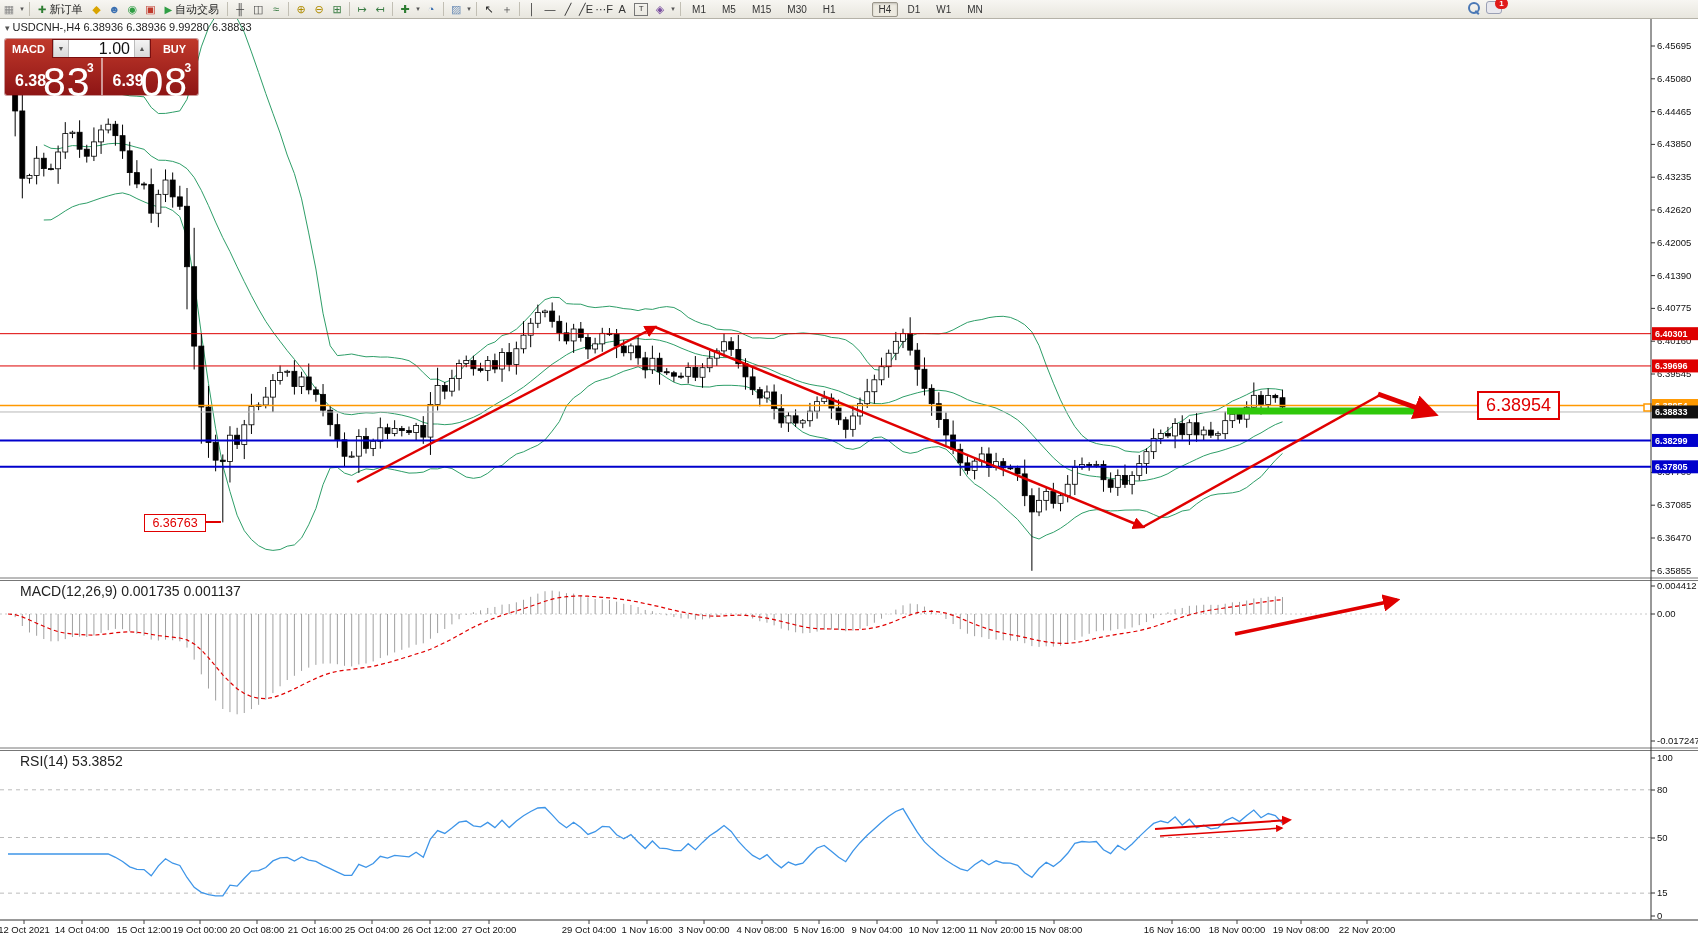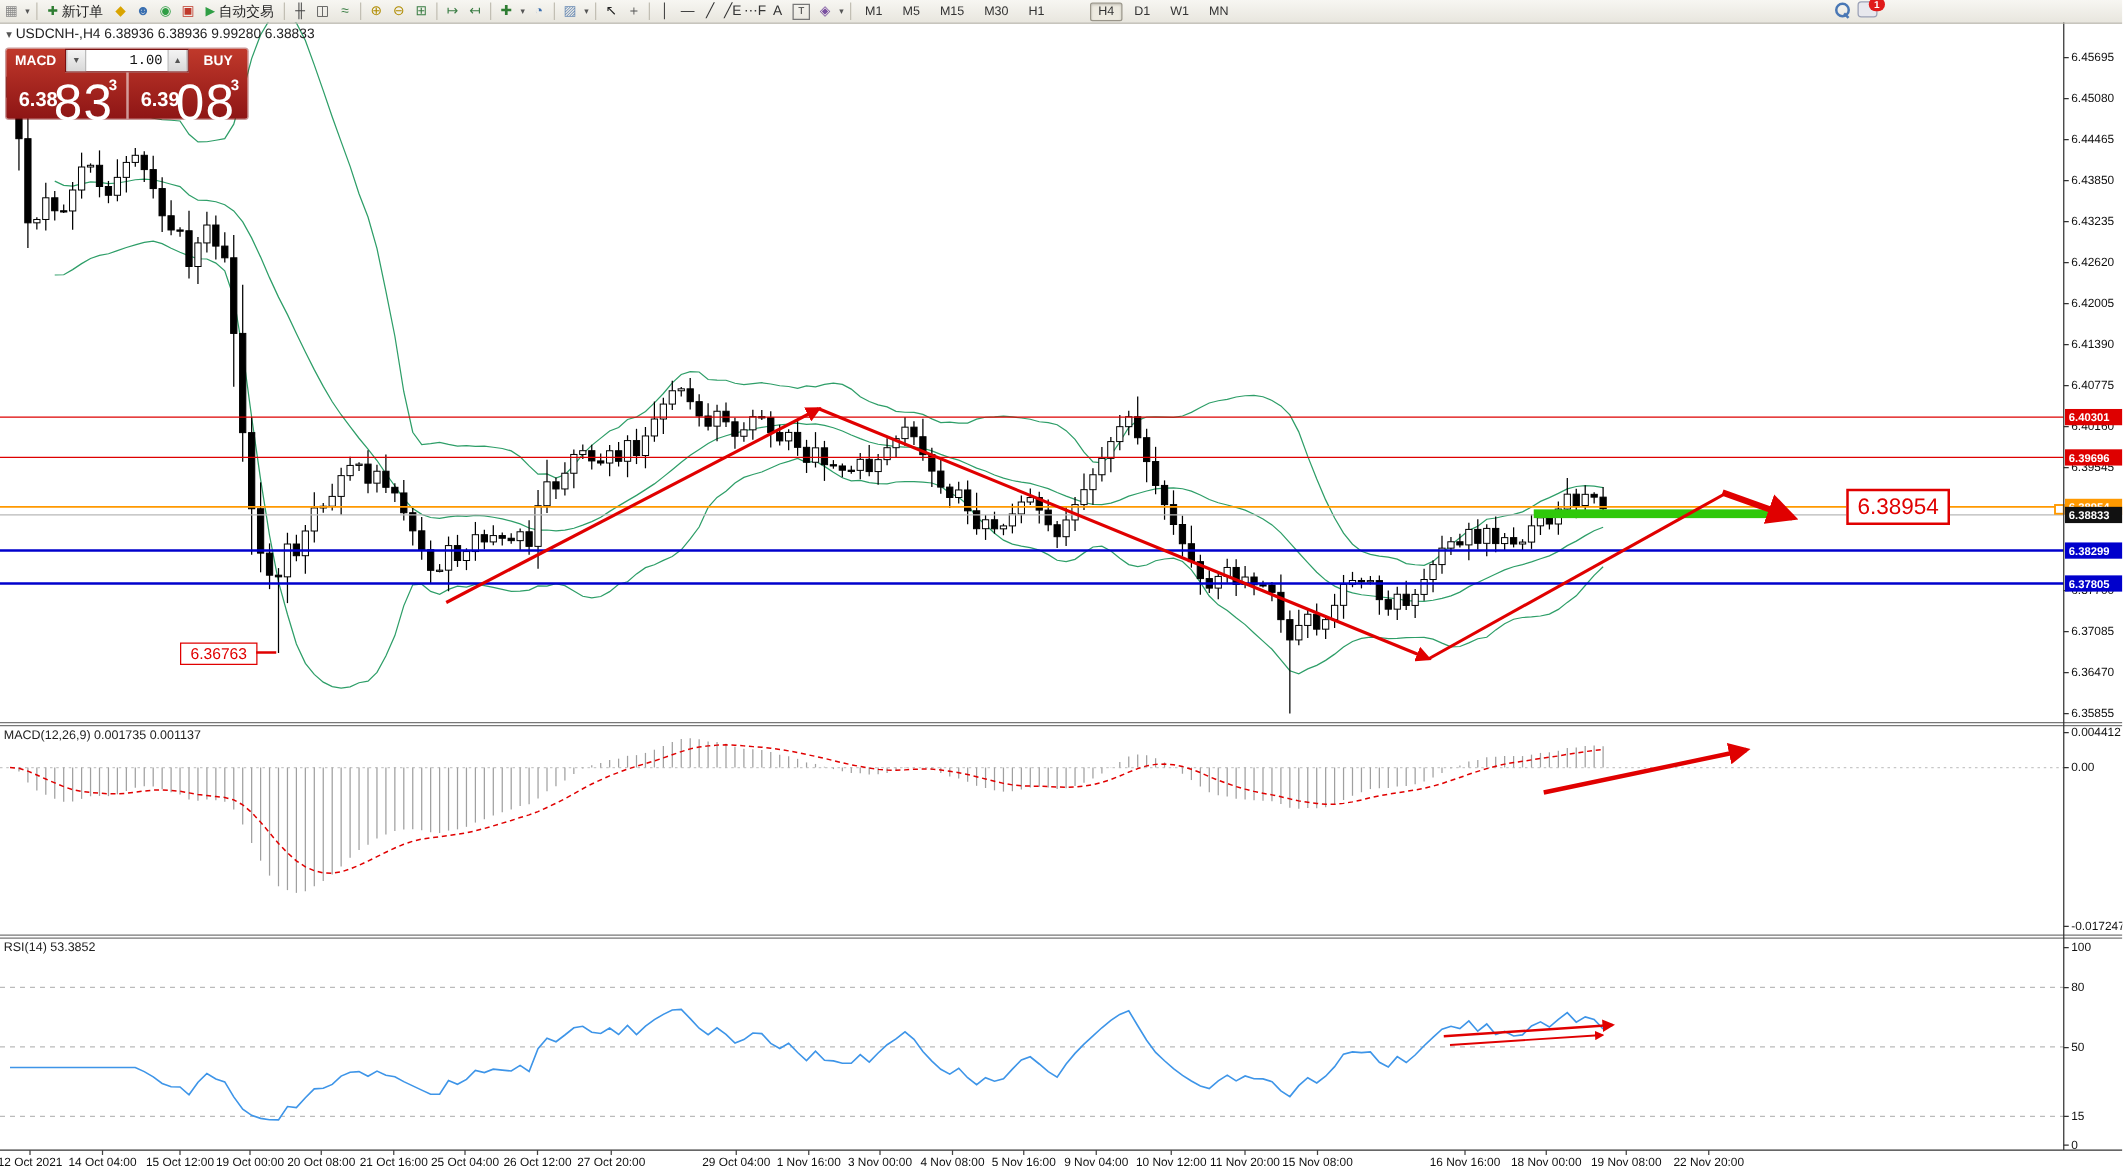--- a/index.html
+++ b/index.html
@@ -27,29 +27,29 @@
   #symtitle{position:absolute;left:5px;top:21px;font-size:11px;color:#222;z-index:3;}
   #symtitle .dash{color:#555;font-size:9px;margin-right:3px;}
   
   #tradepanel{position:absolute;left:5px;top:39px;width:193px;height:56px;z-index:4;
     background:linear-gradient(#c0392b,#8e1515);border-radius:2px;box-shadow:0 0 0 1px rgba(120,0,0,.4);}
   #tp-top{display:flex;height:19px;align-items:stretch;}
   .tp-side{flex:1;display:flex;align-items:center;justify-content:center;color:#fff;font-weight:bold;font-size:11px;}
   #tp-vol{width:97px;display:flex;align-items:stretch;background:#fff;border:1px solid #7a0f0f;}
   .spin{width:14px;background:linear-gradient(#f4f4f4,#d8d8d8);color:#555;font-size:7px;
     display:flex;align-items:center;justify-content:center;border-left:1px solid #bbb;border-right:1px solid #bbb;}
-  #tp-volval{flex:1;display:flex;align-items:center;justify-content:flex-end;padding-right:4px;font-size:11px;color:#111;font-family:Liberation Mono, monospace;}
+  #tp-volval{flex:1;display:flex;align-items:center;justify-content:flex-end;padding-right:4px;font-size:16px;color:#111;}
   #tp-prices{display:flex;height:37px;}
   .tp-cell{flex:1;position:relative;color:#fff;}
   .tp-cell.left{border-right:2px solid rgba(255,255,255,.55);}
   .tp-small{position:absolute;left:10px;bottom:5px;font-size:16px;font-weight:bold;}
   .tp-big{position:absolute;left:38px;top:1px;font-size:41px;font-weight:normal;letter-spacing:1px;}
   .tp-sup{position:absolute;font-size:12px;font-weight:bold;top:3px;left:82px;}
   
-  .indlabel{position:absolute;left:3px;font-size:10px;color:#222;z-index:3;}
+  .indlabel{position:absolute;left:20px;font-size:14px;color:#222;z-index:3;}
   
   .annbox{position:absolute;background:#fff;color:#e00000;border:2px solid #e00000;z-index:4;
     display:flex;align-items:center;justify-content:center;}
   #ann-low{left:144px;top:514px;width:60px;height:16px;font-size:12.5px;border-width:1.5px;}
   #ann-low-line{position:absolute;left:205px;top:521px;width:16px;height:2px;background:#e00000;z-index:4;}
   #ann-target{left:1477px;top:391px;width:79px;height:25px;font-size:18px;}
   svg{position:absolute;left:0;top:0;z-index:1;}
 </style>
 </head>
 <body>

